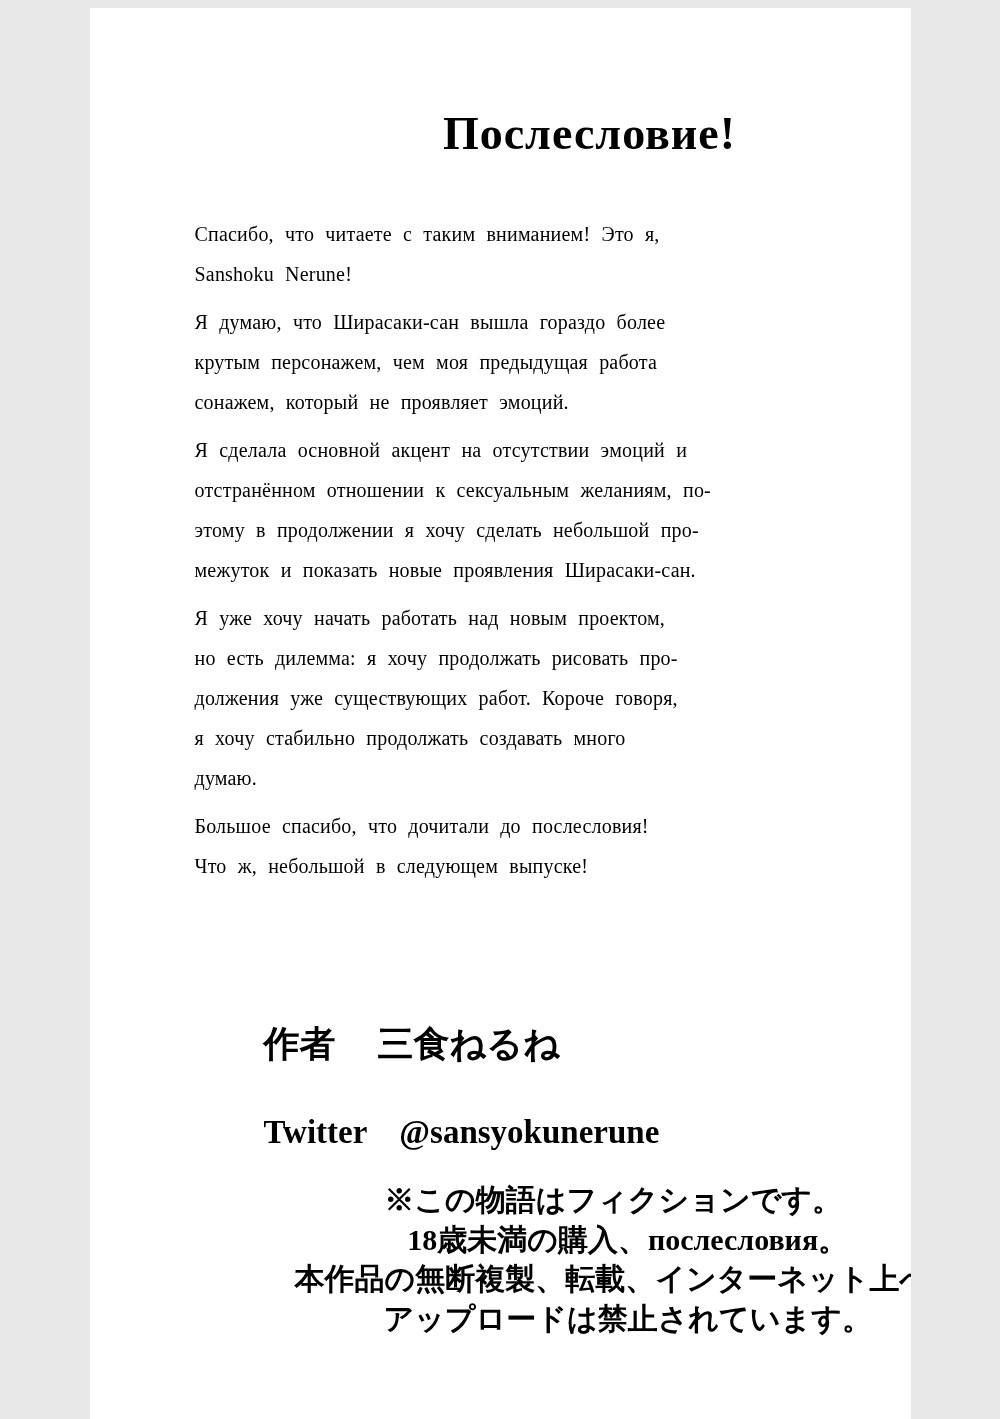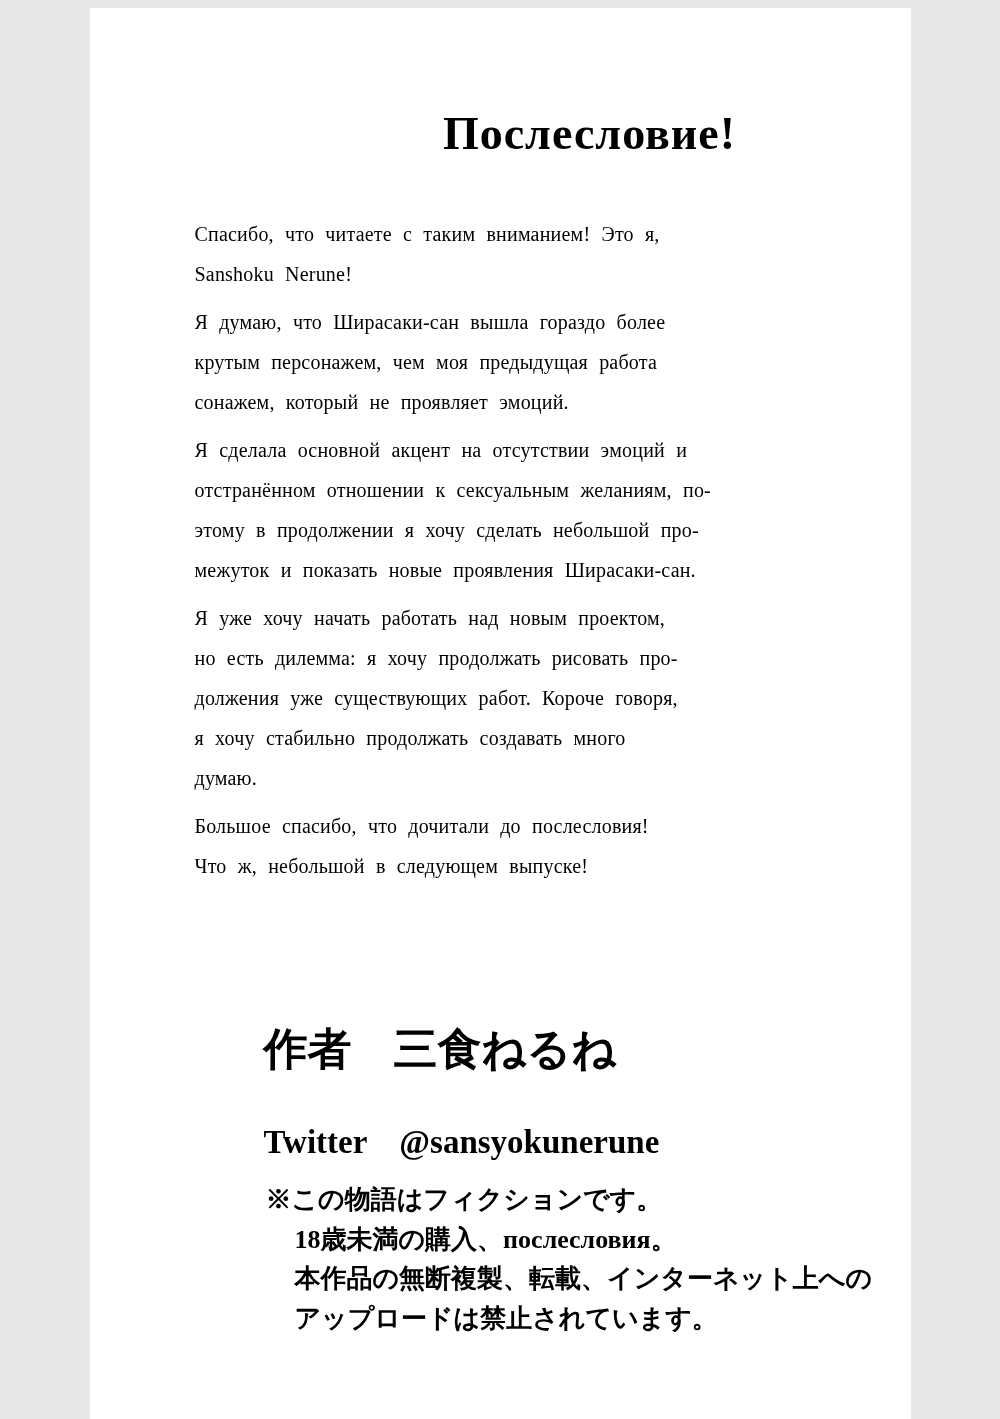--- a/index.html
+++ b/index.html
@@ -45,30 +45,31 @@
     white-space: nowrap;
     text-align: left;
   }
   .credits {
     position: absolute;
     left: 174px;
     top: 1012px;
     font-weight: bold;
   }
   .credit-row { display: flex; align-items: baseline; }
-  .author-row { font-size: 44px; gap: 42px; }
+  .author-row { font-size: 36px; gap: 42px; }
   .twitter-row { font-size: 33px; gap: 32px; margin-top: 45px; }
   .disclaimer {
     position: absolute;
     left: 176px;
     top: 1172px;
-    font-size: 26px;
+    font-size: 30px;
     font-weight: bold;
     line-height: 39.5px;
     white-space: nowrap;
+    text-align: center;
   }
   .disclaimer .disc-line.indented { padding-left: 29px; }
 </style>
 </head>
 <body>
 
 <div class="page">
 
   <h1 class="title">Послесловие!</h1>
 

